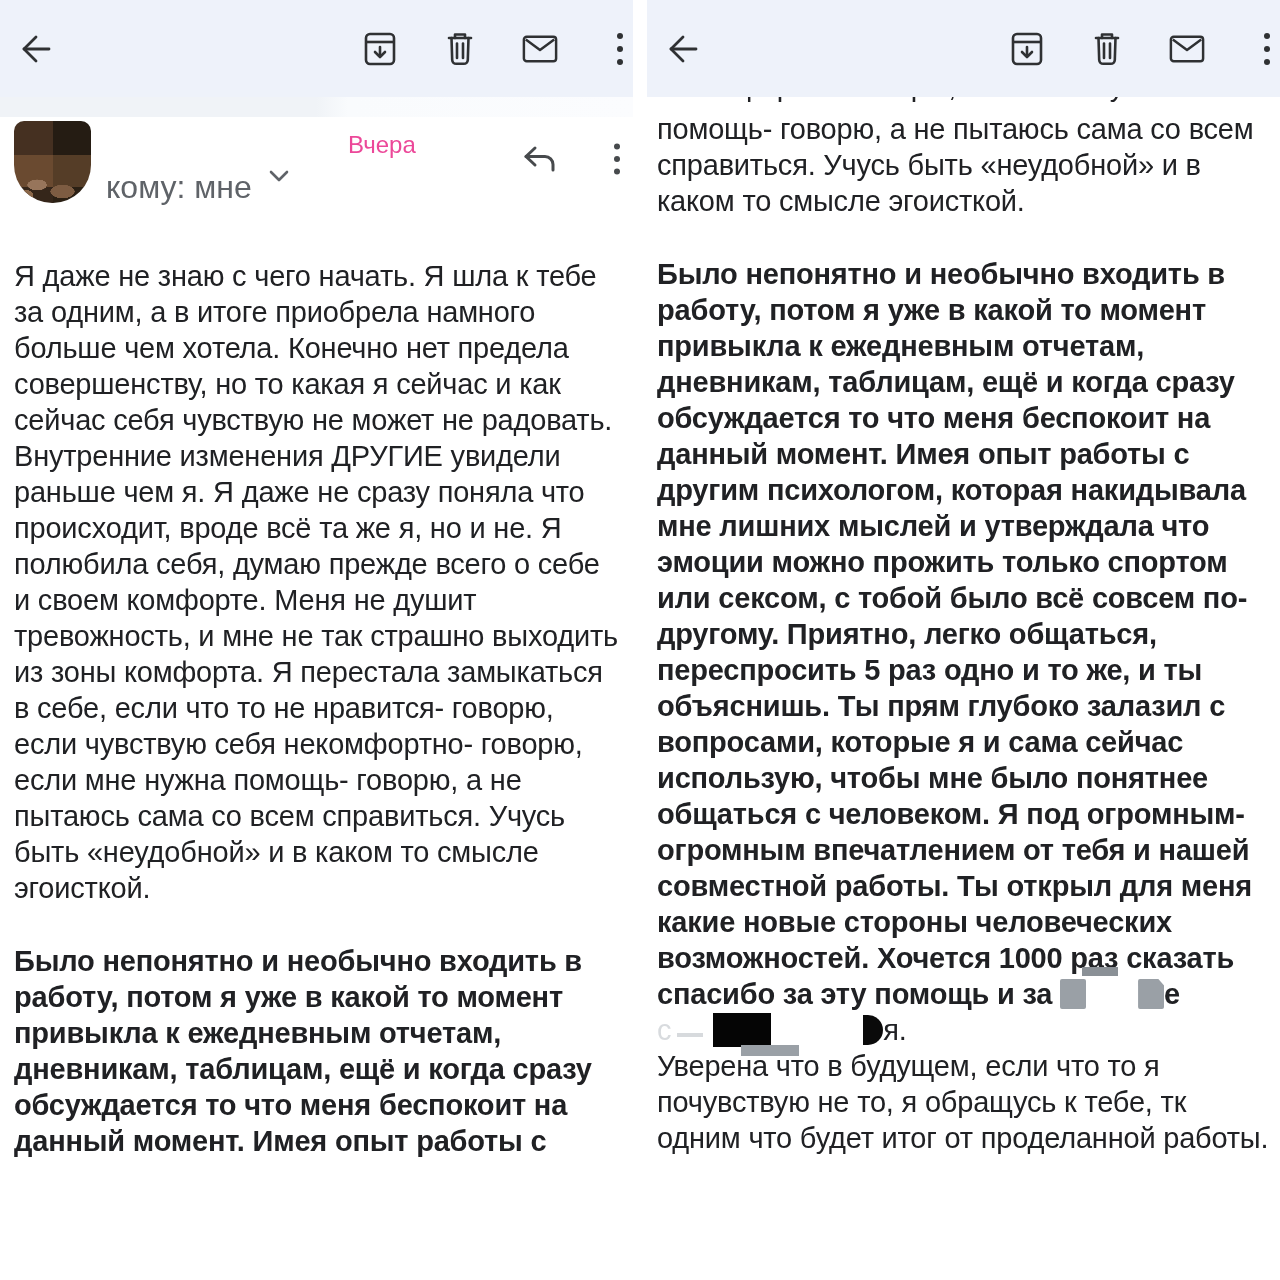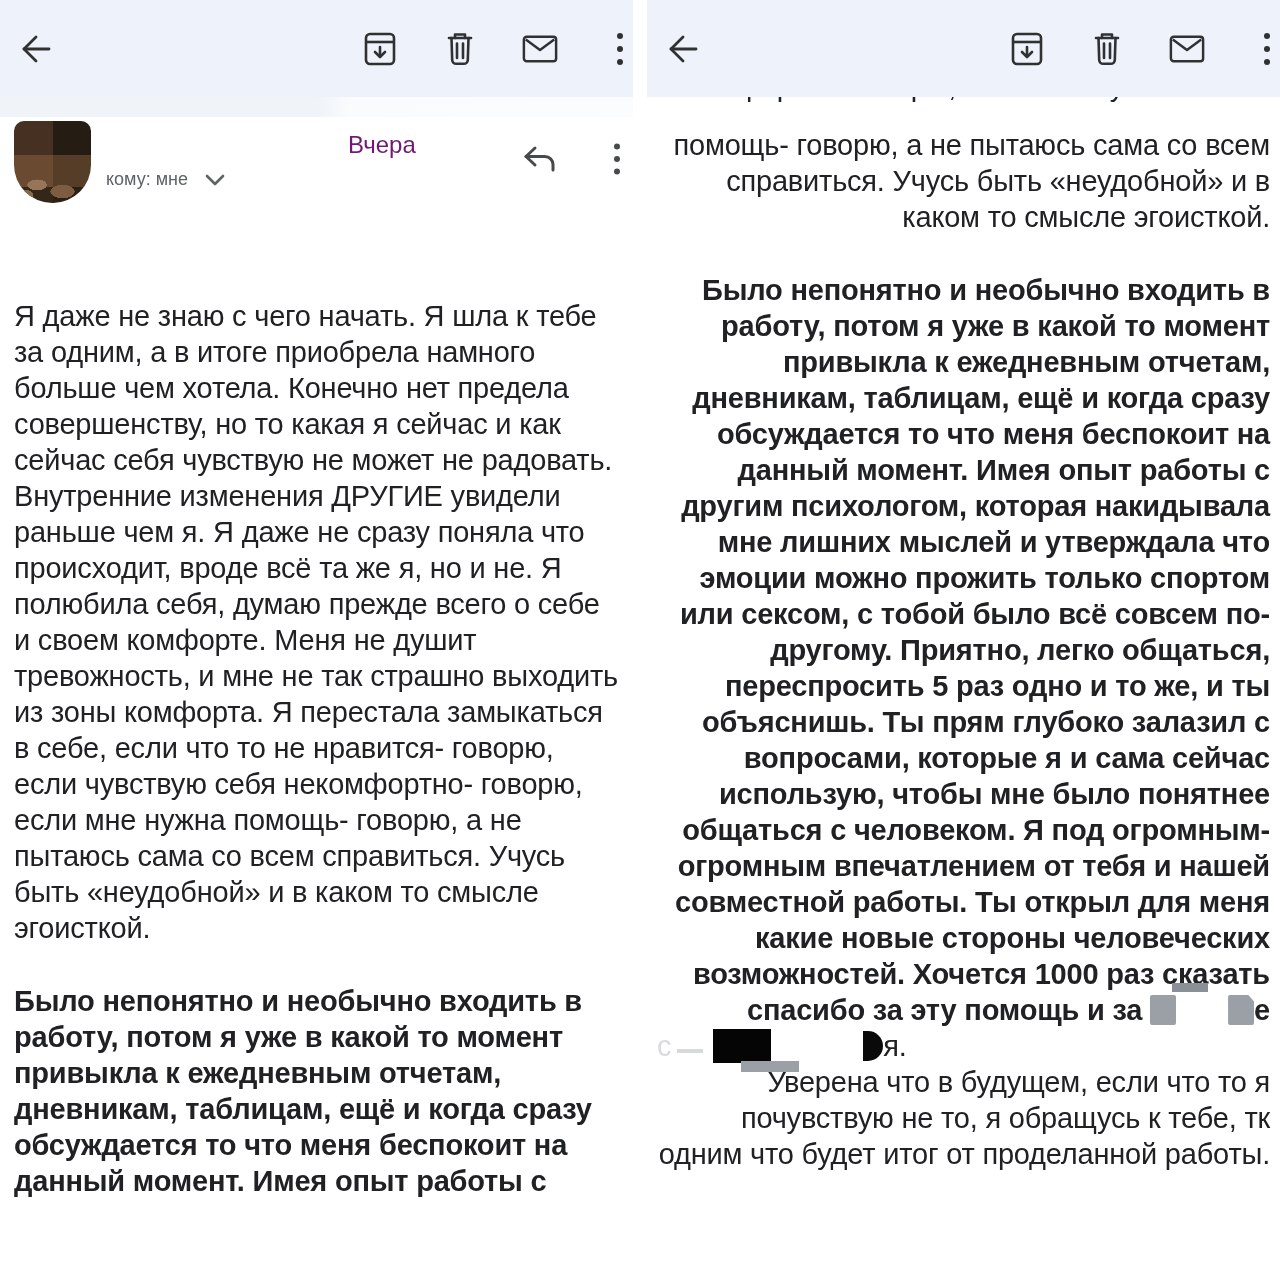--- a/index.html
+++ b/index.html
@@ -25,30 +25,30 @@
   .msg-header { position:relative; height:105px; }
   .avatar { position:absolute; left:14px; top:4px; width:77px; height:82px;
             border-radius:10px 10px 38px 38px; overflow:hidden;
             display:grid; grid-template-columns:1fr 1fr; grid-template-rows:34px 32px 1fr; }
   .avatar > i { display:block; }
   .avatar::after { content:""; position:absolute; inset:0;
       background:
         radial-gradient(ellipse 16px 9px at 30% 78%, #97755b 0 60%, transparent 61%),
         radial-gradient(ellipse 20px 11px at 63% 86%, #7d5c42 0 60%, transparent 61%),
         radial-gradient(ellipse 14px 8px at 14% 90%, #8a6749 0 60%, transparent 61%); }
-  .hdr-date { position:absolute; left:348px; top:14px; font-size:24px; color:#701a75; }
+  .hdr-date { position:absolute; left:348px; top:14px; font-size:24px; color:#ec4899; }
   .hdr-reply { position:absolute; left:520px; top:22px; width:40px; height:40px; display:flex; align-items:center; justify-content:center; }
   .hdr-dots  { position:absolute; left:604px; top:20px; width:26px; height:44px; display:flex; align-items:center; justify-content:center; }
-  .hdr-to { position:absolute; left:106px; top:52px; font-size:18px; color:#5f6368; display:flex; align-items:center; }
+  .hdr-to { position:absolute; left:106px; top:52px; font-size:32px; color:#5f6368; display:flex; align-items:flex-start; }
   .hdr-to .chev { margin-left:16px; display:inline-flex; }
 
   
   .body-text { padding:0 10px 0 14px; font-size:29px; line-height:36px; color:#202124; letter-spacing:-0.2px; }
-  .panel.left .body-text { margin-top:76px; }
-  .panel.right .body-text { margin-top:20px; padding-left:10px;text-align:right; }
+  .panel.left .body-text { margin-top:36px; }
+  .panel.right .body-text { margin-top:4px; padding-left:10px; }
   .body-text p { margin:0 0 37px 0; }
   .body-text p.tight { margin-bottom:0;font-weight:bold; }
 
   
   .clip-strip { height:10px; overflow:hidden; padding-left:10px; }
   .clip-strip span { display:block; font-size:29px; line-height:37px; color:#202124; transform:translateY(-29px); letter-spacing:-0.2px; }
 
   
   .blur-blob { display:inline-block; width:26px; height:30px; background:#9aa0a6; border-radius:2px; vertical-align:-5px; position:relative; }
   .blur-blob.first::after { content:""; position:absolute; left:22px; top:-12px; width:36px; height:9px; background:#8a9096; }

